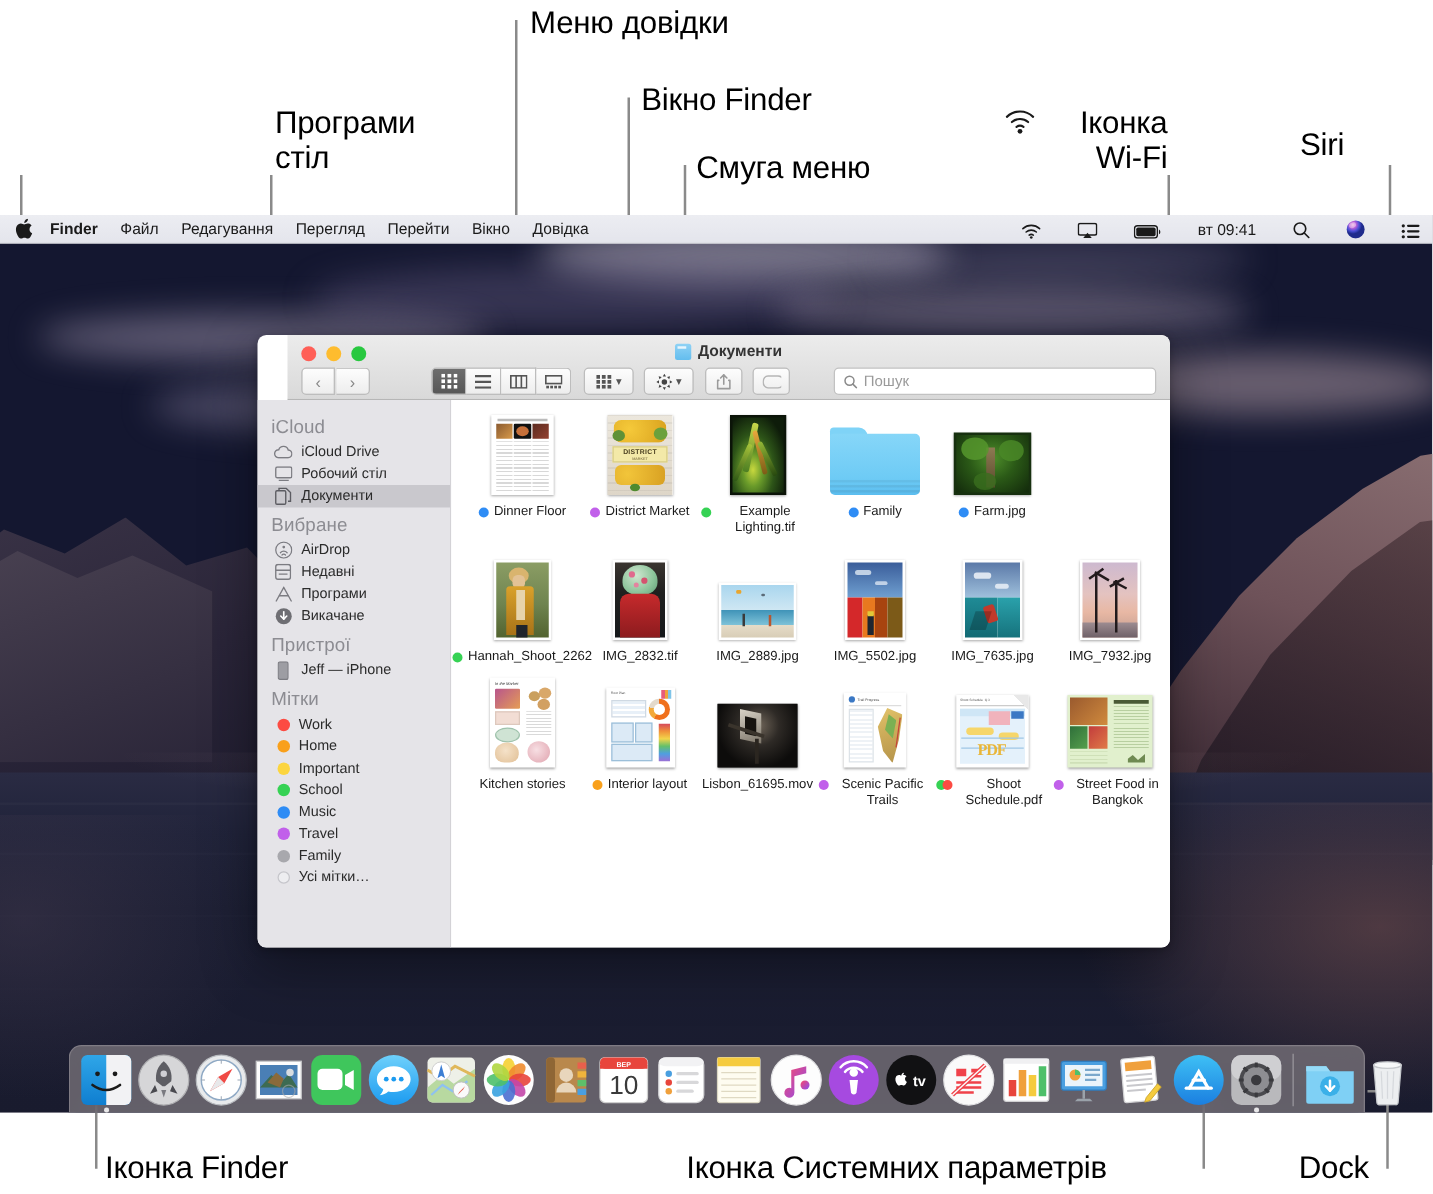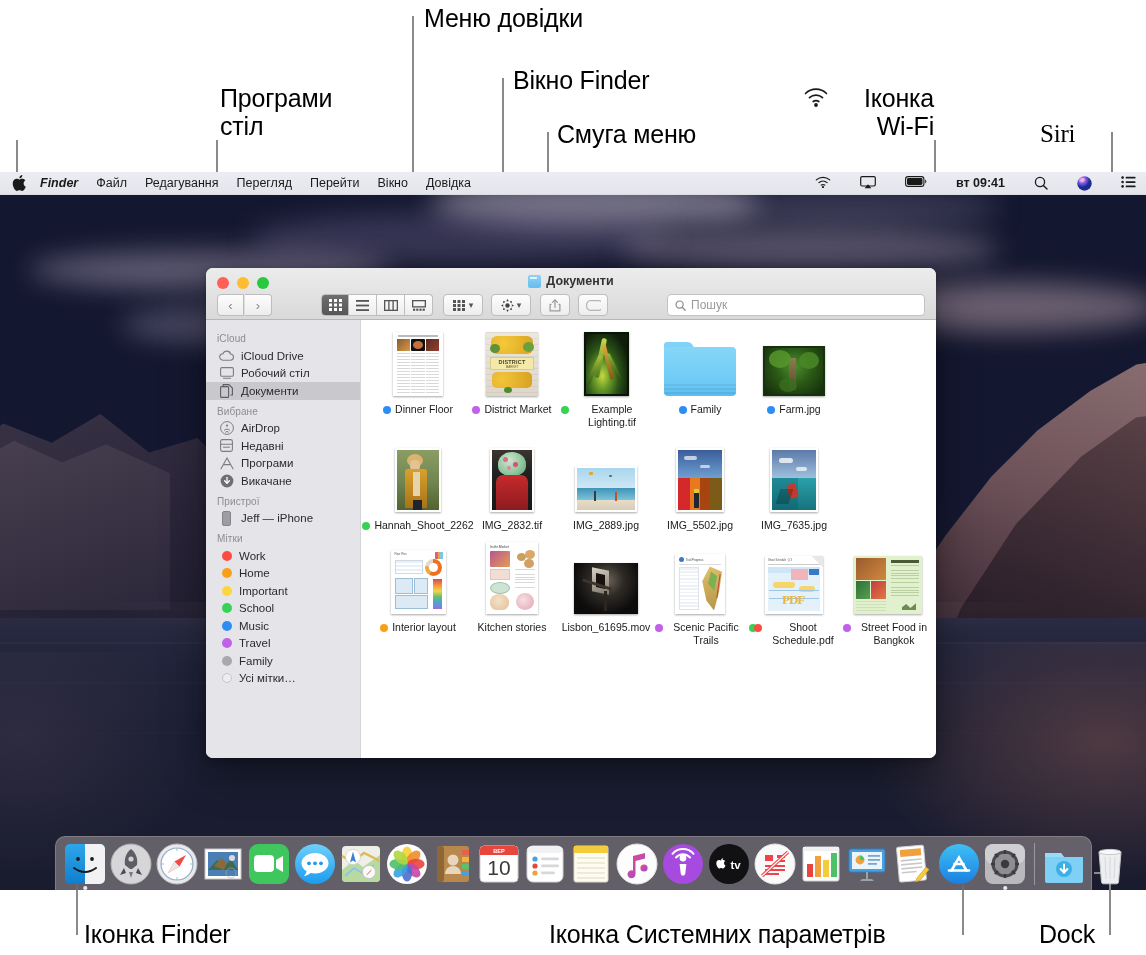--- a/index.html
+++ b/index.html
@@ -89,33 +89,34 @@
   #menubar {
     position: absolute; left: 0; top: 172px; width: 1146px; height: 23px;
     background: linear-gradient(180deg,#ecedf2 0%, #e4e5ec 100%);
     display: flex; align-items: center;
     font-size: 12.5px; color: #1a1a1a;
     z-index: 6;
     border-bottom: 1px solid rgba(0,0,0,0.07);
   }
   #menubar .apple { margin-left: 12px; margin-right: 12px; display:flex; align-items:center;}
   .menu-item { padding: 0 9px; white-space: nowrap; font-size: 12.5px; }
-  .menu-item.bold { font-weight: bold; padding-left: 2px; font-style: italic;}
-  #menu-right { margin-left: auto; display: flex; align-items: flex-start; gap: 29px; padding-right: 10px; font-weight: bold; }
+  .menu-item.bold { font-weight: bold; padding-left: 2px;}
+  #menu-right { margin-left: auto; display: flex; align-items: flex-end; gap: 29px; padding-right: 10px; }
   #menu-right .mi { display: flex; align-items: center; }
   .clock { font-size: 12.5px; }
 
   
   #finder {
     position: absolute; left: 206px; top: 268px; width: 730px; height: 490px;
     background: #fff;
     border-radius: 7px;
     box-shadow: 0 14px 44px rgba(0,0,0,0.40), 0 2px 7px rgba(0,0,0,0.25);
     overflow: hidden;
     z-index: 5;
+    padding-left: 24px;
   }
   #titlebar {
     height: 52px;
     background: linear-gradient(180deg,#ececec 0%, #d9d9d9 100%);
     position: relative;
     border-bottom: 1px solid #b6b6b6;
   }
   .traffic { position: absolute; left: 11px; top: 9px; display: flex; gap: 8px; }
   .tl { width: 12px; height: 12px; border-radius: 50%; }
   .tl.r { background: #ff5f57; }
@@ -161,21 +162,21 @@
     background: #fff; border: 1px solid #c2c2c2; border-radius: 4px;
     display: flex; align-items: center; padding: 0 7px; gap: 5px;
     color: #9a9a9a; font-size: 12px;
   }
   #body { position: absolute; left:0; right:0; top: 52px; bottom: 0; display: flex; }
   #sidebar {
     width: 155px; background: #e5e4e8; padding-top: 7px;
     font-size: 11.5px; color: #333; flex: none;
     border-right: 1px solid #d3d2d6;
   }
-  .sb-head { font-size: 10px; color: #8c8c92; padding: 6px 0 3px 11px; letter-spacing: .1px; }
+  .sb-head { font-size: 15px; color: #8c8c92; padding: 6px 0 3px 11px; letter-spacing: .1px; }
   .sb-item {
     display: flex; align-items: center; gap: 7px;
     height: 17.5px; padding-left: 13px; font-size: 11.5px; color: #2b2b2b;
   }
   .sb-item.sel { background: #c9c8cd; }
   .sb-ic { width: 15px; height: 15px; display:flex; align-items:center; justify-content:center; flex:none; color:#6e6e73;}
   .dot { width: 10px; height: 10px; border-radius: 50%; flex: none; margin-left: 3px;}
   #content { flex: 1; background: #fff; padding: 12px 0 0 0; }
   .icon-row { display: flex; }
   .cell {
@@ -241,21 +242,21 @@
       <path d="M2.5 7.5 A15 15 0 0 1 23.5 7.5"></path>
       <path d="M6.5 11.6 A10 10 0 0 1 19.5 11.6"></path>
       <path d="M10.2 15.5 A5 5 0 0 1 15.8 15.5"></path>
     </g>
     <circle cx="13" cy="19" r="1.9" fill="#1a1a1a"></circle>
   </svg>
   <div class="callout-label" style="left: 834px; top: 84px; text-align: right; width: 100px; white-space: pre;">Іконка
 Wi-Fi</div>
   <div class="leader" style="left:934px; top:140px; height:32px;"></div>
 
-  <div class="callout-label" style="left: 1040px; top: 120px; white-space: pre; font-family: Liberation Serif, serif;">Siri</div>
+  <div class="callout-label" style="left: 1040px; top: 102px; white-space: pre;">Siri</div>
   <div class="leader" style="left:1111px; top:132px; height:40px;"></div>
 
   <div id="desktop">
     <div class="wallpaper"></div>
 
     <div class="cloud" style="left:430px; top:8px;  width:330px; height:48px; background:rgba(235,225,240,.45);"></div>
     <div class="cloud" style="left:250px; top:40px; width:420px; height:54px; background:rgba(120,110,150,.35);"></div>
     <div class="cloud" style="left:620px; top:56px; width:380px; height:42px; background:rgba(215,195,215,.35);"></div>
     <div class="cloud" style="left:30px;  top:78px; width:360px; height:40px; background:rgba(200,185,210,.40);"></div>
     <div class="cloud" style="left:700px; top:18px; width:300px; height:36px; background:rgba(150,140,170,.30);"></div>
@@ -810,64 +811,83 @@
                 <div style="position:absolute;left:8px;top:41px;width:13px;height:15px;background:rgba(0,0,0,.22);transform:skewX(-18deg);"></div>
               </div>
             </div>
             <div class="fname">
               <span class="fname-line">
                   <span>IMG_7635.jpg</span>
                 </span>
             </div>
           </div>
 
+          <div class="cell">
+            <div class="thumb-wrap">
+              <div class="thumb" style="width:48px;height:64px;background:#fff;padding:2px;">
+                <div style="position:absolute;inset:2px;background:linear-gradient(180deg,#cdb9cf 0%,#e4c3c0 42%,#e8b8a4 66%,#c09a8e 100%);"></div>
+                <div style="position:absolute;left:2px;bottom:2px;right:2px;height:12px;background:linear-gradient(180deg,#9d8c91,#6f6168);"></div>
+                <div style="position:absolute;left:12px;top:10px;width:2px;height:48px;background:#221a1c;"></div>
+                <div style="position:absolute;left:28px;top:16px;width:2px;height:42px;background:#221a1c;"></div>
+                <div style="position:absolute;left:6px;top:10px;width:14px;height:2px;background:#221a1c;transform:rotate(-35deg);"></div>
+                <div style="position:absolute;left:11px;top:12px;width:13px;height:2px;background:#221a1c;transform:rotate(30deg);"></div>
+                <div style="position:absolute;left:23px;top:17px;width:13px;height:2px;background:#221a1c;transform:rotate(-30deg);"></div>
+                <div style="position:absolute;left:26px;top:19px;width:12px;height:2px;background:#221a1c;transform:rotate(28deg);"></div>
+              </div>
+            </div>
+            <div class="fname">
+              <span class="fname-line">
+                  <span>IMG_7932.jpg</span>
+                </span>
+            </div>
+          </div>
         </div>
 
         <div class="icon-row" style="padding-left:10px; margin-top:19px;">
-
-          <div class="cell">
-            <div class="thumb-wrap">
-              <div class="thumb" style="width:55px;height:64px;background:#fff;">
-                <div style="position:absolute;left:4px;top:3px;font-size:2.6px;color:#555;">Floor Plan</div>
-                <div style="position:absolute;right:3px;top:2px;width:8px;height:7px;background:linear-gradient(90deg,#e85c7a 33%,#f0a33c 33% 66%,#7fc4e8 66%);"></div>
-                <div style="position:absolute;left:4px;top:10px;width:28px;height:14px;background:repeating-linear-gradient(180deg,#e8f0f8 0 2px,#fff 2px 4px);border:.4px solid #cfd9e3;"></div>
-                <div style="position:absolute;right:4px;top:9px;width:17px;height:17px;border-radius:50%;background:conic-gradient(#f0701c 0 58%,#f3a93a 58% 78%,#e3d9cb 78% 100%);"></div>
-                <div style="position:absolute;right:8px;top:13px;width:9px;height:9px;border-radius:50%;background:#fff;"></div>
-                <div style="position:absolute;left:4px;top:28px;width:18px;height:16px;background:#dceaf6;border:.5px solid #9cbfd9;"></div>
-                <div style="position:absolute;left:23px;top:28px;width:14px;height:16px;background:#dceaf6;border:.5px solid #9cbfd9;"></div>
-                <div style="position:absolute;left:4px;top:45px;width:33px;height:14px;background:#dceaf6;border:.5px solid #9cbfd9;"></div>
-                <div style="position:absolute;right:4px;top:29px;width:9px;height:30px;background:linear-gradient(180deg,#d64a5c,#f0913a,#f2d44a,#63c06a,#4f9fe0,#9b6fd6);"></div>
-              </div>
-            </div>
-            <div class="fname">
-              <span class="fname-line">
-                  <i class="fdot" style="background:#f9a01b"></i>
-                  <span>Interior layout</span>
-                </span>
-            </div>
-          </div>
 
           <div class="cell">
             <div class="thumb-wrap">
               <div class="thumb" style="width:52px;height:72px;background:#fff;">
                 <div style="position:absolute;left:4px;top:3px;font-size:3.2px;font-style:italic;color:#333;">In the Market</div>
                 <div style="position:absolute;left:4px;top:9px;width:20px;height:16px;background:linear-gradient(135deg,#b8558c,#e59d56);border-radius:1px;"></div>
                 <div style="position:absolute;right:3px;top:8px;width:10px;height:9px;border-radius:50%;background:#d9a86a;"></div>
                 <div style="position:absolute;right:12px;top:11px;width:9px;height:8px;border-radius:50%;background:#caa05e;"></div>
                 <div style="position:absolute;right:4px;top:17px;width:10px;height:9px;border-radius:50%;background:#d2a062;"></div>
                 <div style="position:absolute;left:4px;top:27px;width:20px;height:11px;background:#f2ddd4;border:.4px solid #ddc8bd;"></div>
                 <div style="position:absolute;right:3px;top:27px;width:20px;bottom:26px;background:repeating-linear-gradient(180deg,#d9d9d9 0 .8px,#fff .8px 2.6px);"></div>
                 <div style="position:absolute;left:4px;top:40px;width:20px;height:12px;border-radius:50%;background:#cfe3d4;border:.5px solid #9fc2ac;"></div>
                 <div style="position:absolute;left:4px;bottom:4px;width:19px;height:16px;border-radius:50% 50% 40% 40%;background:radial-gradient(circle at 45% 40%,#f5e2c9,#e1bf95);"></div>
                 <div style="position:absolute;right:4px;bottom:4px;width:18px;height:17px;border-radius:50%;background:radial-gradient(circle at 40% 40%,#f7dfe3,#e0a3ae);"></div>
               </div>
             </div>
             <div class="fname">
               <span class="fname-line">
                   <span>Kitchen stories</span>
+                </span>
+            </div>
+          </div>
+
+          <div class="cell">
+            <div class="thumb-wrap">
+              <div class="thumb" style="width:55px;height:64px;background:#fff;">
+                <div style="position:absolute;left:4px;top:3px;font-size:2.6px;color:#555;">Floor Plan</div>
+                <div style="position:absolute;right:3px;top:2px;width:8px;height:7px;background:linear-gradient(90deg,#e85c7a 33%,#f0a33c 33% 66%,#7fc4e8 66%);"></div>
+                <div style="position:absolute;left:4px;top:10px;width:28px;height:14px;background:repeating-linear-gradient(180deg,#e8f0f8 0 2px,#fff 2px 4px);border:.4px solid #cfd9e3;"></div>
+                <div style="position:absolute;right:4px;top:9px;width:17px;height:17px;border-radius:50%;background:conic-gradient(#f0701c 0 58%,#f3a93a 58% 78%,#e3d9cb 78% 100%);"></div>
+                <div style="position:absolute;right:8px;top:13px;width:9px;height:9px;border-radius:50%;background:#fff;"></div>
+                <div style="position:absolute;left:4px;top:28px;width:18px;height:16px;background:#dceaf6;border:.5px solid #9cbfd9;"></div>
+                <div style="position:absolute;left:23px;top:28px;width:14px;height:16px;background:#dceaf6;border:.5px solid #9cbfd9;"></div>
+                <div style="position:absolute;left:4px;top:45px;width:33px;height:14px;background:#dceaf6;border:.5px solid #9cbfd9;"></div>
+                <div style="position:absolute;right:4px;top:29px;width:9px;height:30px;background:linear-gradient(180deg,#d64a5c,#f0913a,#f2d44a,#63c06a,#4f9fe0,#9b6fd6);"></div>
+              </div>
+            </div>
+            <div class="fname">
+              <span class="fname-line">
+                  <i class="fdot" style="background:#f9a01b"></i>
+                  <span>Interior layout</span>
                 </span>
             </div>
           </div>
 
           <div class="cell">
             <div class="thumb-wrap">
               <div class="thumb" style="width:64px;height:51px;background:#0a0a0a;">
                 <div style="position:absolute;inset:0;background:radial-gradient(ellipse at 52% 34%,#6e6458 0%,#2e2a26 34%,#0d0c0b 72%);"></div>
                 <div style="position:absolute;left:18px;top:6px;width:17px;height:24px;background:linear-gradient(150deg,#d8d2c6,#7d766a);transform:skewY(12deg);"></div>
                 <div style="position:absolute;left:22px;top:11px;width:9px;height:14px;background:#16130f;transform:skewY(12deg);"></div>

